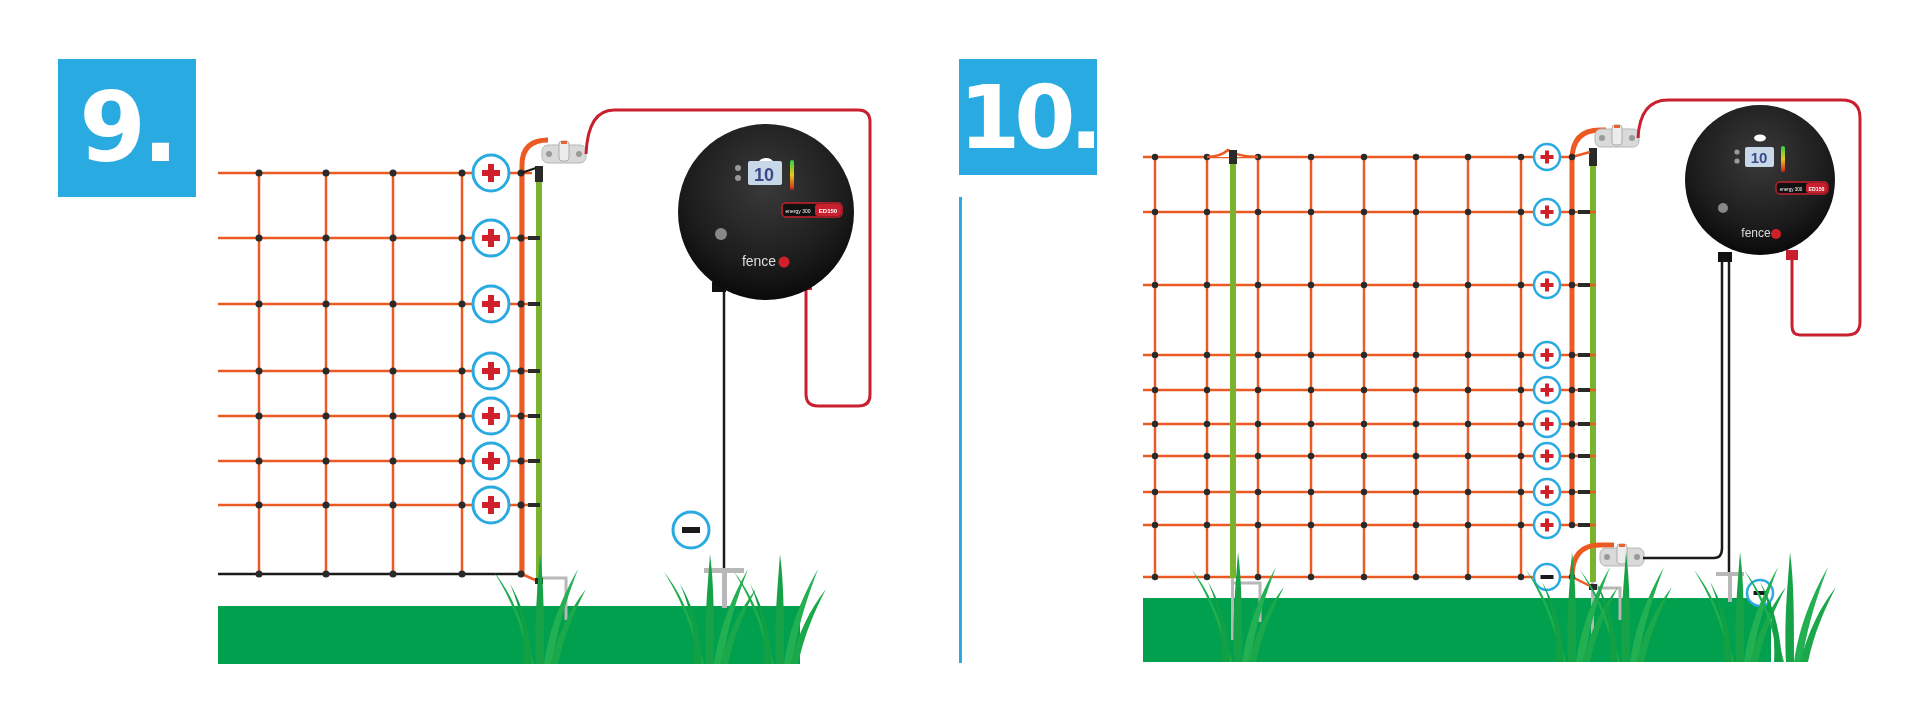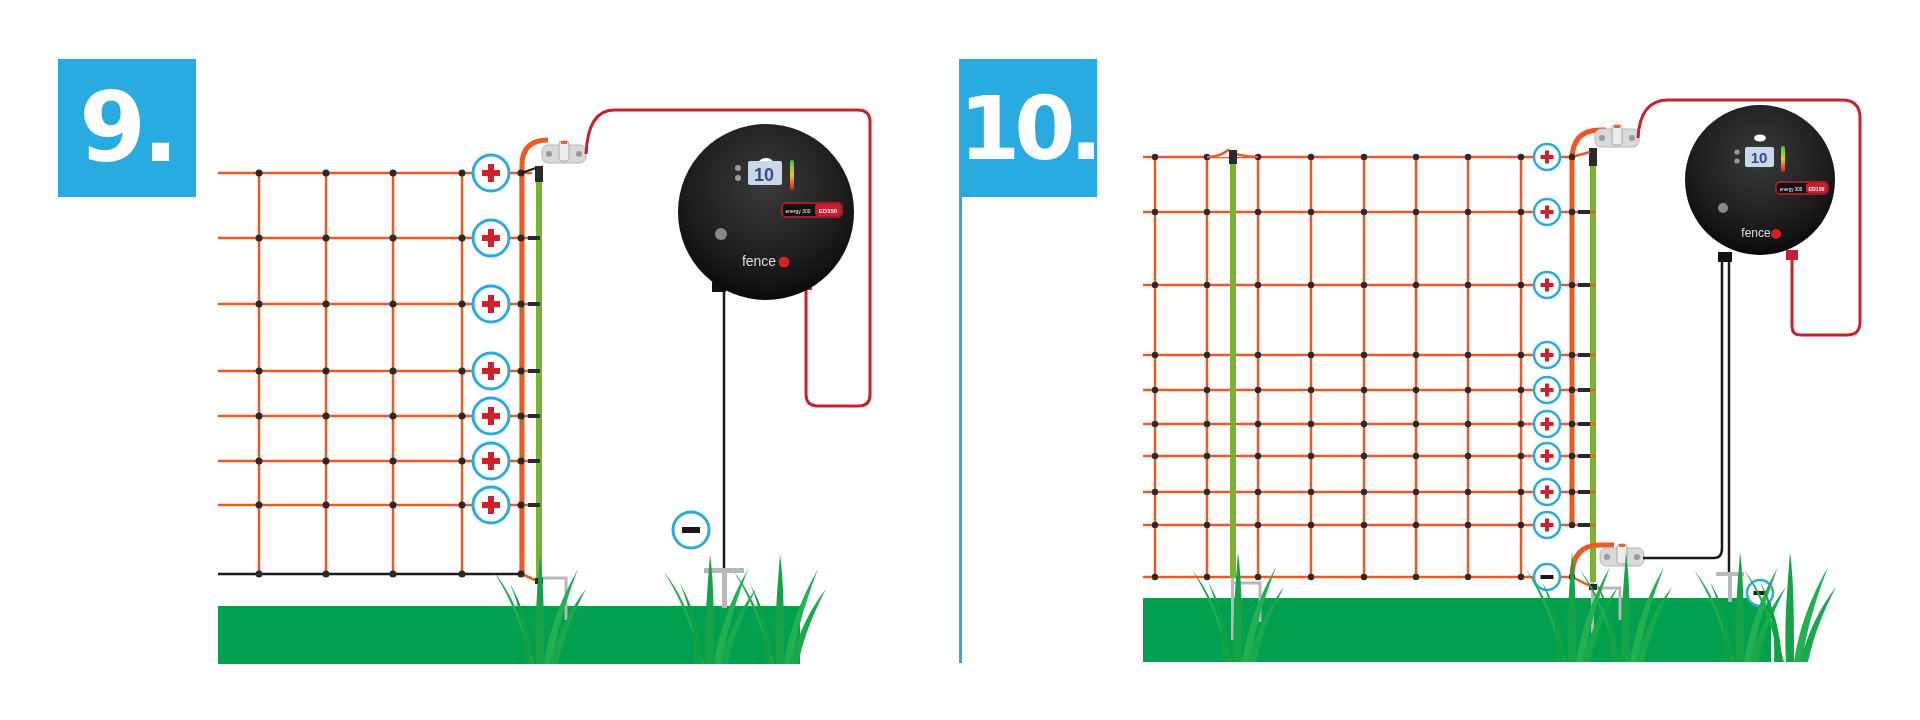--- a/index.html
+++ b/index.html
@@ -4,21 +4,21 @@
   <style>
     html, body { margin: 0; padding: 0; background: #ffffff; }
     body { width: 1920px; height: 720px; position: relative; overflow: hidden; font-family: "Liberation Sans", sans-serif; }
     .step-badge {
       position: absolute; background: #29aae1; color: #fff;
       font-family: "DejaVu Sans", sans-serif; font-weight: bold;
       display: flex; align-items: center; justify-content: center;
       letter-spacing: -4px;
     }
     #badge-9 { left: 58px; top: 59px; width: 138px; height: 138px; font-size: 96px; }
-    #badge-10 { left: 959px; top: 59px; width: 138px; height: 138px; font-size: 88px; letter-spacing: -6px; }
+    #badge-10 { left: 959px; top: 59px; width: 138px; height: 116px; font-size: 88px; letter-spacing: -6px; }
     #divider { position: absolute; left: 959px; top: 197px; width: 3px; height: 466px; background: #29aae1; }
     svg.scene { position: absolute; left: 0; top: 0; }
     .brand-text { font-family: "Liberation Sans", sans-serif; }
   </style>
 </head>
 <body>
 
 <div id="badge-9" class="step-badge">
     <span>9.</span>
   </div>

